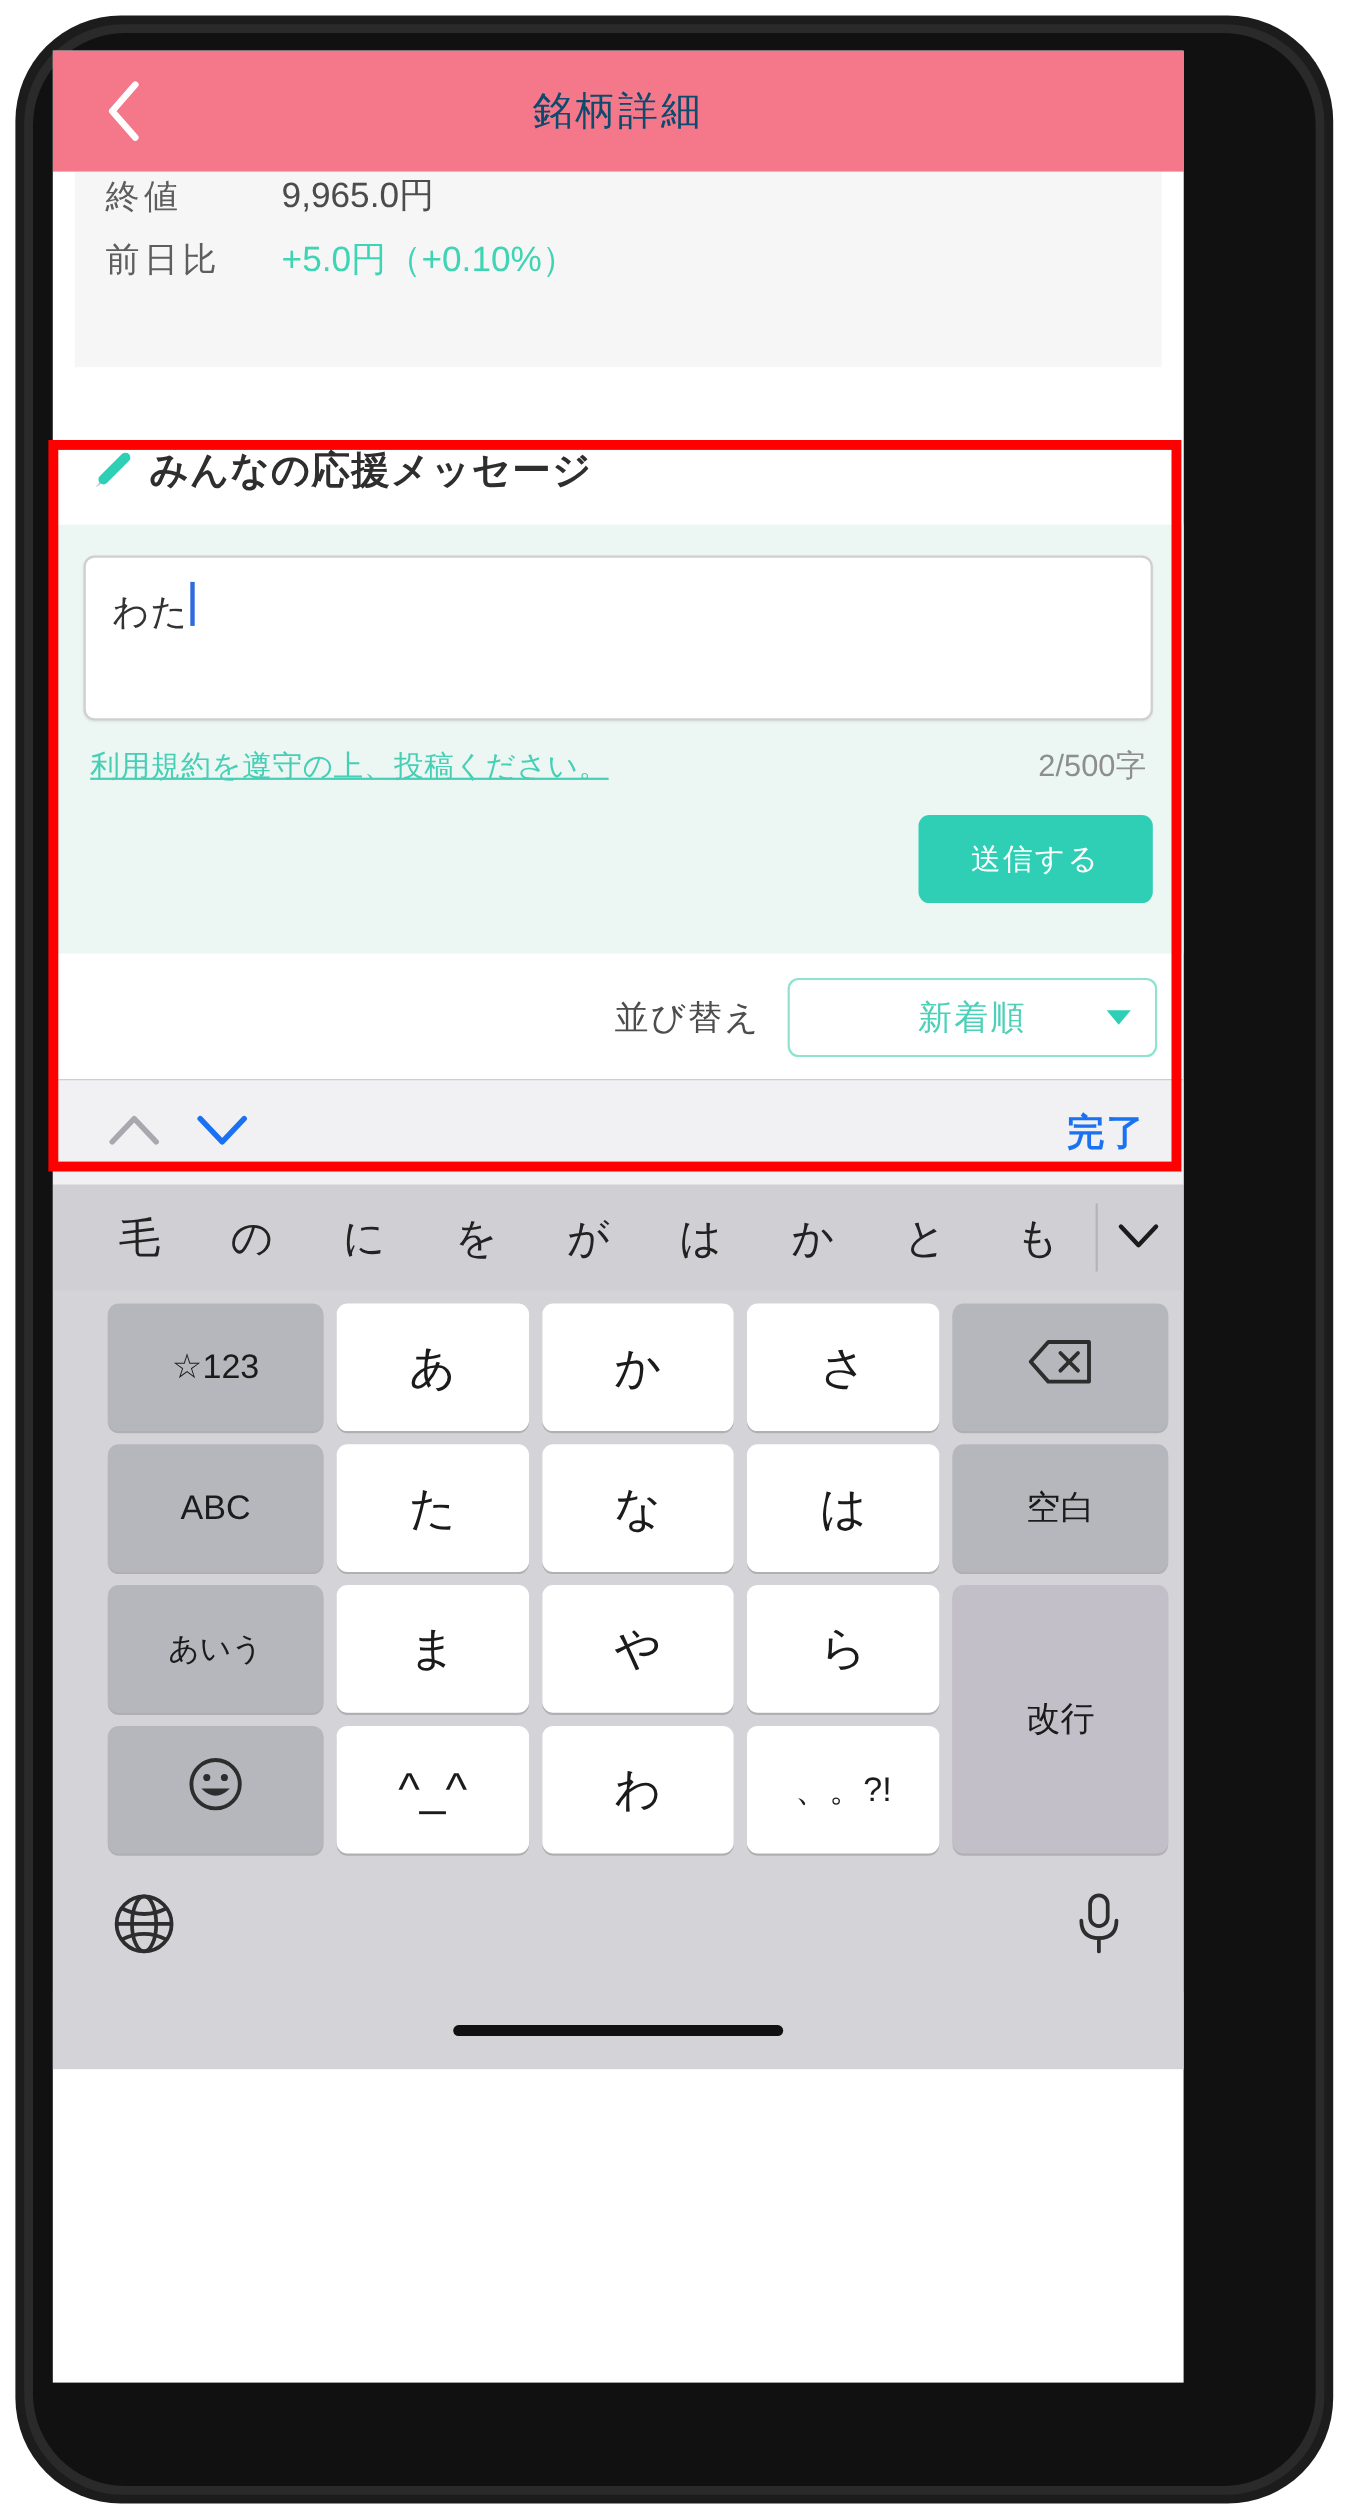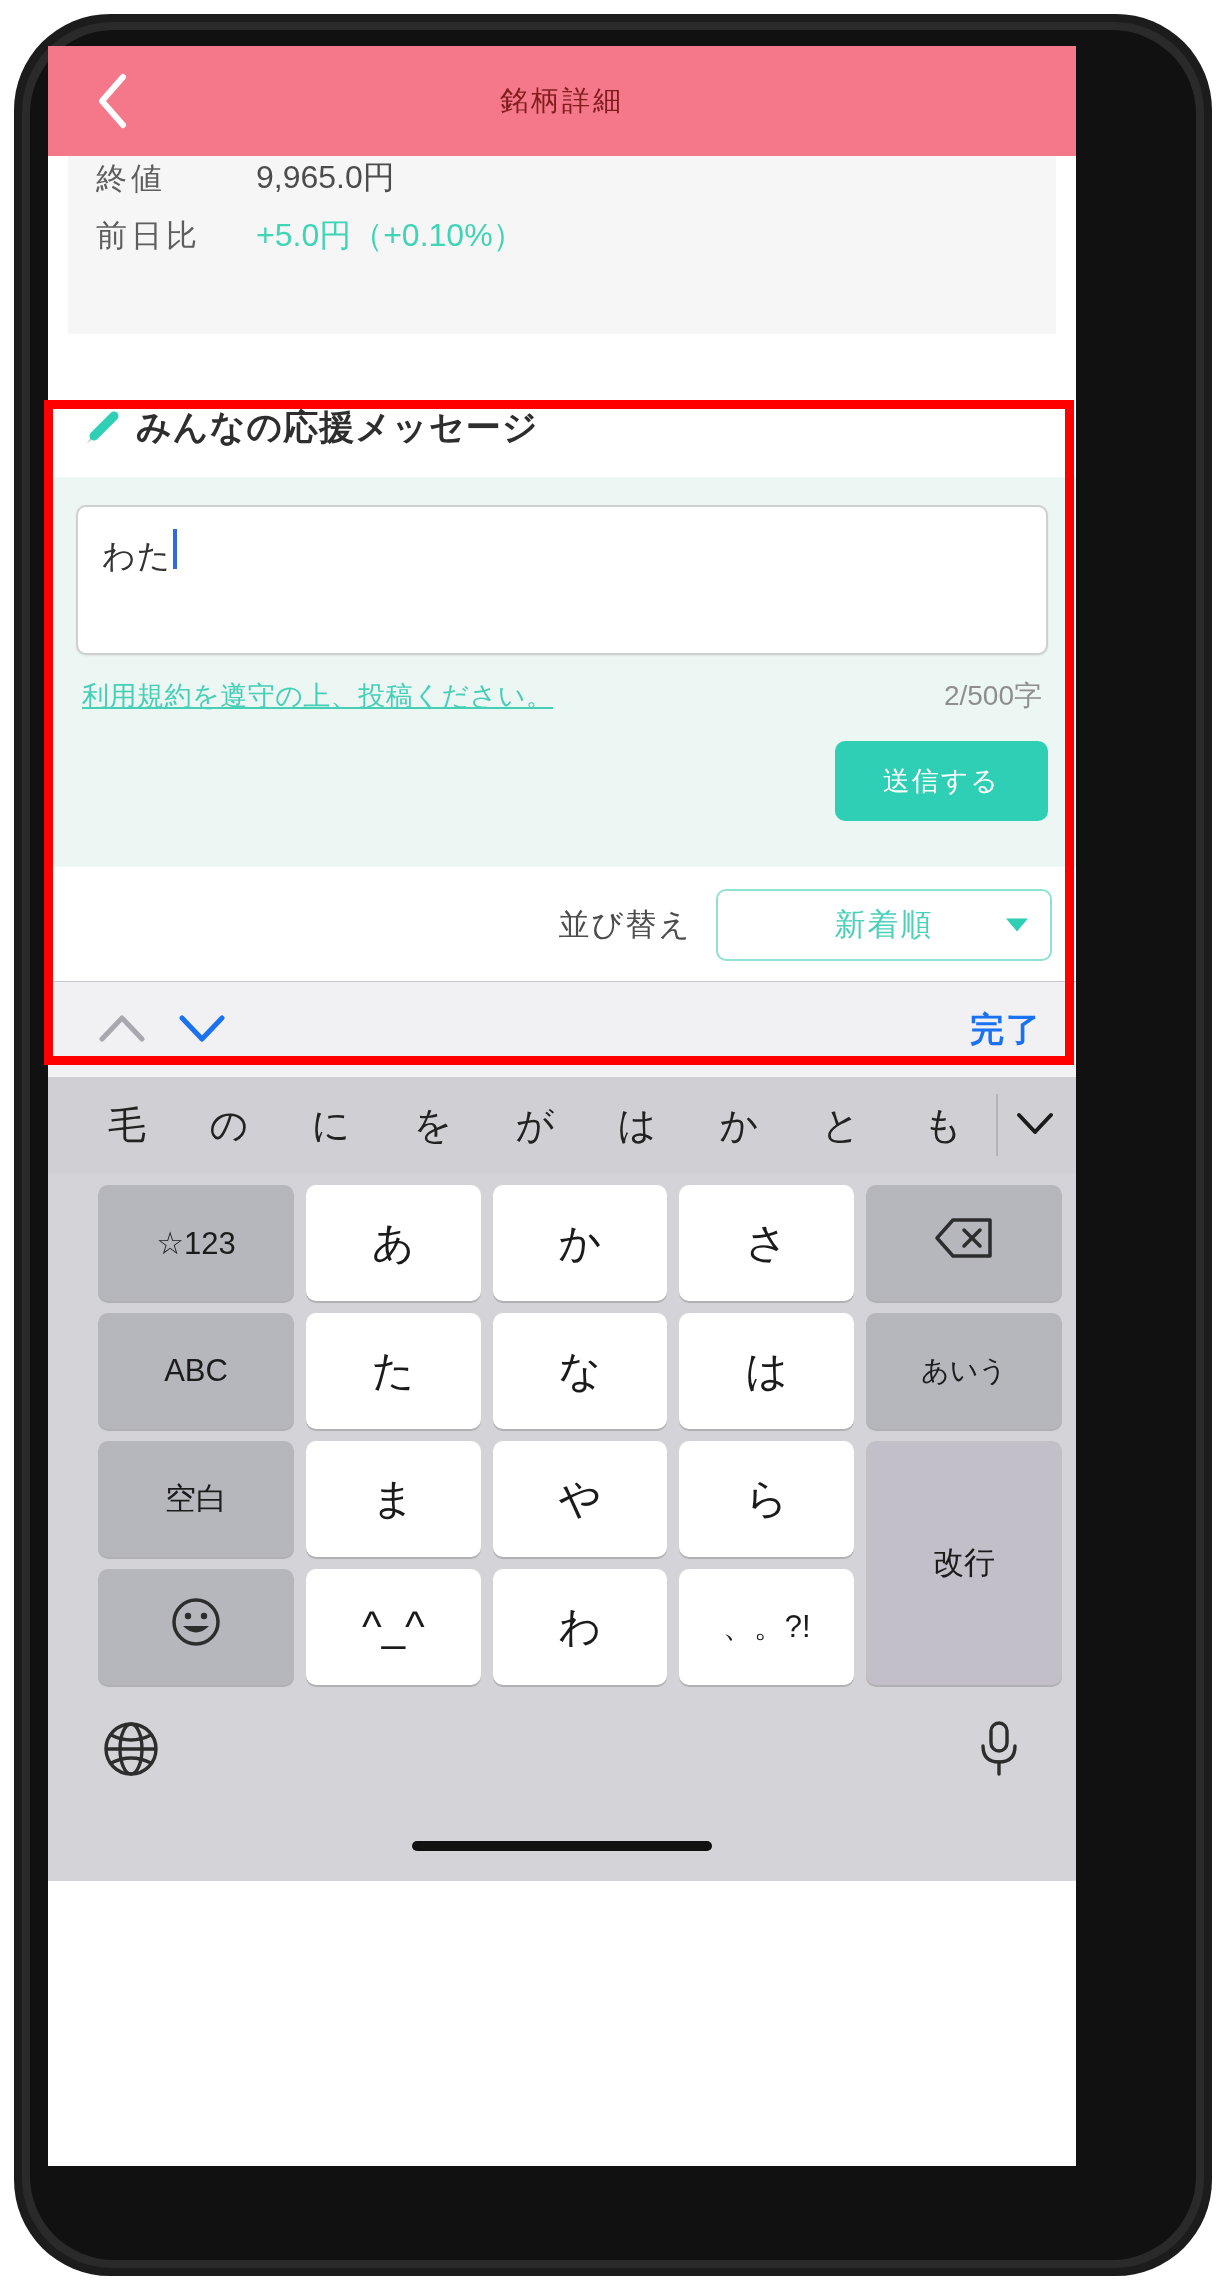--- a/index.html
+++ b/index.html
@@ -45,21 +45,21 @@
     height: 110px;
     background: #f4788a;
     display: flex; align-items: center; justify-content: center;
   }
   .nav-back {
     position: absolute; left: 20px; top: 0; bottom: 0;
     width: 88px; display: flex; align-items: center; justify-content: center;
   }
   .nav-back svg { display: block; }
   .nav-title {
-    color: #7f1d1d; font-size: 28px; font-weight: 500;
+    color: #0c4a6e; font-size: 36px; font-weight: 500;
     letter-spacing: 3px;
   }
 
   
   .quote-wrap { background: #ffffff; padding: 0 20px 0 20px; }
   .quote-box { background: #f6f6f6; }
   .q-row { display: flex; align-items: center; height: 72px; padding: 0 28px; }
   .q-row.clipped { height: 44px; overflow: hidden; align-items: flex-end; }
   .q-label { width: 160px; color: #5e5e5e; font-size: 31px; letter-spacing: 4px; }
   .q-value { color: #4c4c4c; font-size: 32px; }
@@ -330,23 +330,23 @@
               <line x1="30" y1="14" x2="46" y2="30" stroke="#2d2d2d" stroke-width="3.5" stroke-linecap="round"></line>
               <line x1="46" y1="14" x2="30" y2="30" stroke="#2d2d2d" stroke-width="3.5" stroke-linecap="round"></line>
             </svg>
           </span>
         </div>
 
         <div class="key fn sm">ABC</div>
         <div class="key">た</div>
         <div class="key">な</div>
         <div class="key">は</div>
+        <div class="key fn sm">空白</div>
+
         <div class="key fn sm2">あいう</div>
-
-        <div class="key fn sm">空白</div>
         <div class="key">ま</div>
         <div class="key">や</div>
         <div class="key">ら</div>
         <div class="key fn2 sm tall">改行</div>
 
         <div class="key fn">
           <span>
             <svg width="52" height="52" viewBox="0 0 52 52">
               <circle cx="26" cy="26" r="22" fill="none" stroke="#2d2d2d" stroke-width="3.5"></circle>
               <circle cx="18" cy="20" r="3.2" fill="#2d2d2d"></circle>

